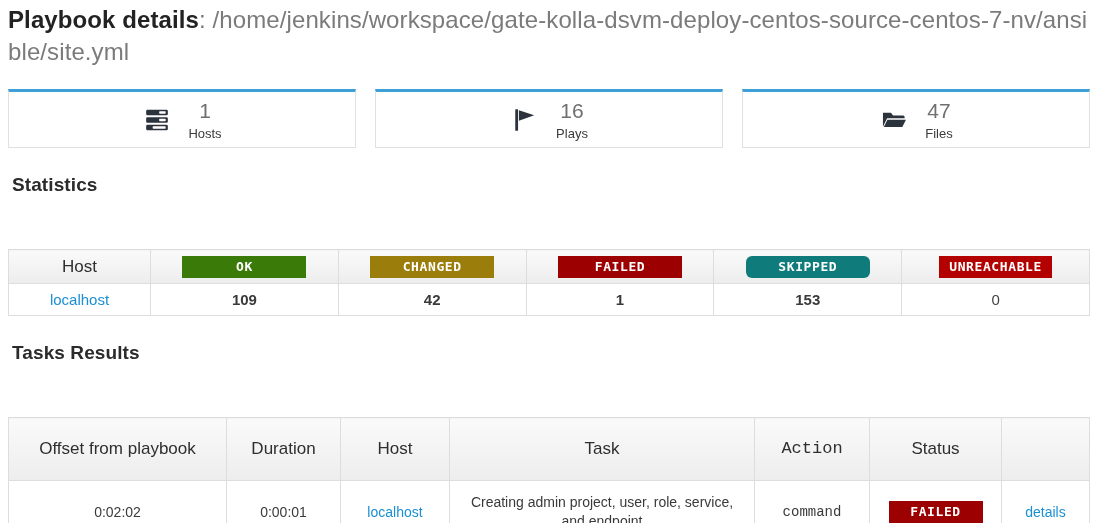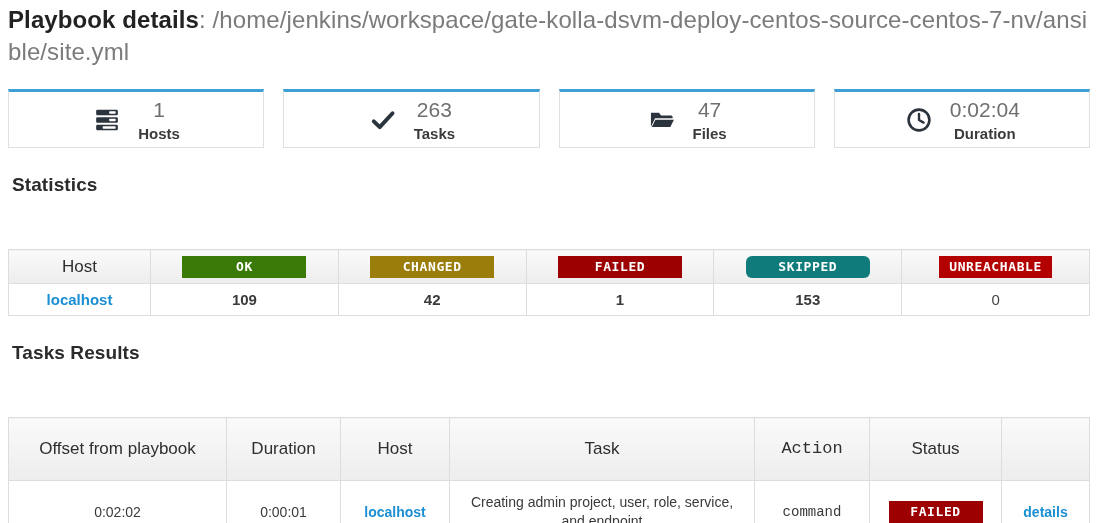--- a/index.html
+++ b/index.html
@@ -93,22 +93,22 @@
   .card-value {
     display: block;
     font-size: 21px;
     color: #6f6f6f;
     font-weight: normal;
     line-height: 1.05;
   }
   .card-label {
     display: block;
     margin-top: 5px;
-    font-size: 15px;
-    font-weight: bold;
+    font-size: 13px;
+    font-weight: normal;
     color: #3b3b3b;
   }
 
   
   .section-title {
     margin: 4px;
     padding-top: 22px;
     padding-bottom: 8px;
     font-size: 19px;
     font-weight: bold;
@@ -138,21 +138,21 @@
     font-size: 17px;
     text-align: center;
   }
   table.grid tbody td {
     background: #ffffff;
     text-align: center;
     color: #3a3a3a;
   }
   a.link {
     color: #1b8fd4;
-    font-weight: bold;
+    font-weight: normal;
     text-decoration: none;
   }
 
   
   .stats thead th { height: 33px; }
   .stats tbody td {
     height: 31px;
     font-size: 15px;
     font-weight: bold;
     color: #1b8fd4;
@@ -226,58 +226,47 @@
           <rect x="14" y="10.9" width="6" height="2.2" rx="0.6" fill="#ffffff"></rect>
           <rect x="8" y="17.8" width="12" height="2.2" rx="0.6" fill="#ffffff"></rect>
         </svg>
       </span>
       <span class="card-text">
         <span class="card-value">1</span>
         <span class="card-label">Hosts</span>
       </span>
     </div>
 
-
     <div class="card">
       <span class="card-icon">
-        <svg viewBox="0 0 24 24" width="26" height="26" fill="none" stroke="currentColor" stroke-width="3.6" stroke-linecap="round" stroke-linejoin="round" aria-hidden="true">
-          <path d="M3.5 13.2 L9 18.6 L20.8 5.8"></path>
+        <svg viewBox="0 0 24 24" width="26" height="26" fill="currentColor" aria-hidden="true">
+          <rect x="3" y="2" width="2.6" height="20" rx="0.6"></rect>
+          <path d="M6.4 3 L20.5 7.6 L6.4 12.6 Z"></path>
         </svg>
       </span>
       <span class="card-text">
-        <span class="card-value">263</span>
-        <span class="card-label">Tasks</span>
+        <span class="card-value">16</span>
+        <span class="card-label">Plays</span>
       </span>
     </div>
+
 
     <div class="card">
       <span class="card-icon">
         <svg viewBox="0 0 24 24" width="26" height="26" fill="currentColor" aria-hidden="true">
           <path d="M1.8 5.4 h7.4 l2 2.4 h9.2 a1.4 1.4 0 0 1 1.4 1.4 v1.1 H5.6 L1.8 18.2 Z"></path>
           <path d="M5.9 11.8 H23 l-3.3 6.6 H2.6 Z"></path>
         </svg>
       </span>
       <span class="card-text">
         <span class="card-value">47</span>
         <span class="card-label">Files</span>
       </span>
     </div>
 
-    <div class="card">
-      <span class="card-icon">
-        <svg viewBox="0 0 24 24" width="26" height="26" aria-hidden="true">
-          <circle cx="12" cy="12" r="9.6" fill="none" stroke="currentColor" stroke-width="2.4"></circle>
-          <path d="M12 6.3 V12 L16.2 14.4" fill="none" stroke="currentColor" stroke-width="2.2" stroke-linecap="round" stroke-linejoin="round"></path>
-        </svg>
-      </span>
-      <span class="card-text">
-        <span class="card-value">0:02:04</span>
-        <span class="card-label">Duration</span>
-      </span>
-    </div>
 
   </div>
 
   <h2 class="section-title">Statistics</h2>
 
   <table class="grid stats">
     <thead>
       <tr>
         <th class="host-col">Host</th>
         <th>

